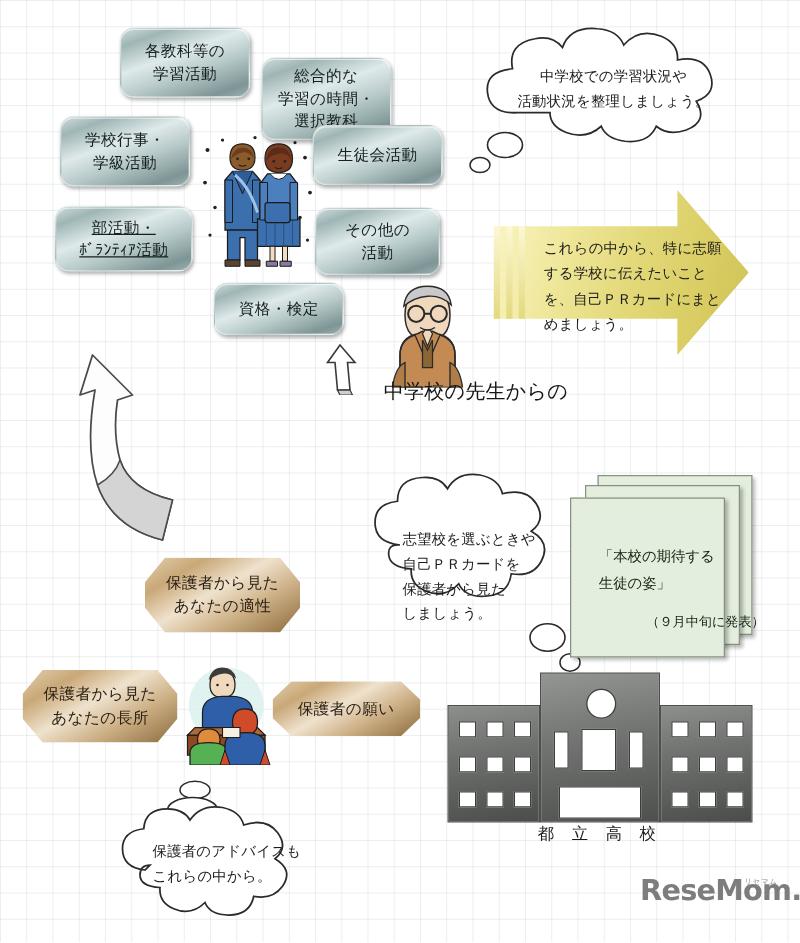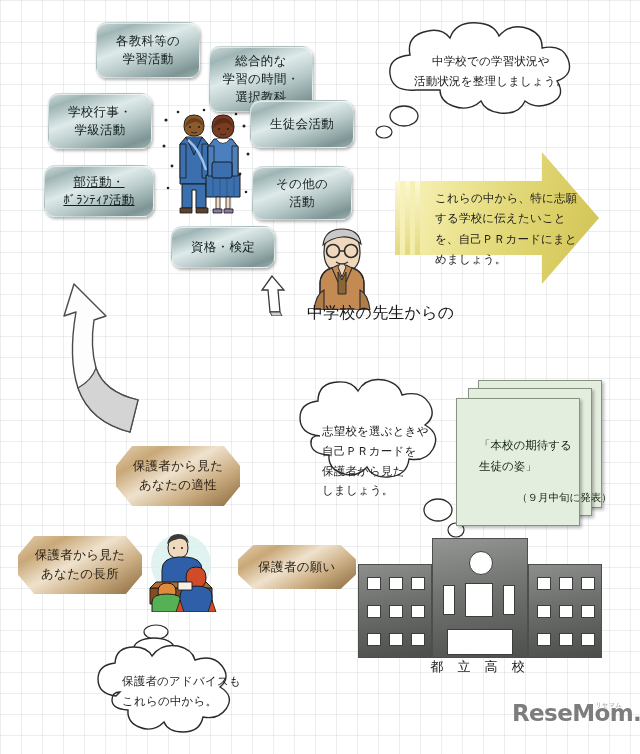--- a/index.html
+++ b/index.html
@@ -333,21 +333,21 @@
   <div class="tanbox" style="left:116px; top:446px; width:124px; height:60px;">
     <span>保護者から見た</span>
     <span>あなたの適性</span>
   </div>
 
   <div class="tanbox" style="left:18px; top:536px; width:124px; height:58px;">
     <span>保護者から見た</span>
     <span>あなたの長所</span>
   </div>
 
-  <div class="tanbox" style="left:218px; top:545px; width:118px; height:44px;margin-left:20px;">
+  <div class="tanbox" style="left:218px; top:545px; width:118px; height:44px;">
     <span>保護者の願い</span>
   </div>
 
   <div class="people" style="left:142px; top:530px; width:78px; height:82px;">
     <svg width="78" height="82" viewBox="0 0 78 82">
       <ellipse cx="39" cy="34" rx="30" ry="30" fill="#d8f0ee" opacity=".8"></ellipse>
 
       <path d="M26 18 q0-11 10-11 q10 0 10 11 q0 10-10 10 q-10 0-10-10z" fill="#f0d8bc" stroke="#1c1c1c" stroke-width="1"></path>
       <path d="M25 14 q2-10 11-10 q9 0 11 9 q-6-5-11-4 q-6 1-11 5z" fill="#3b3b3b"></path>
       <circle cx="32" cy="18" r="1" fill="#1c1c1c"></circle>

